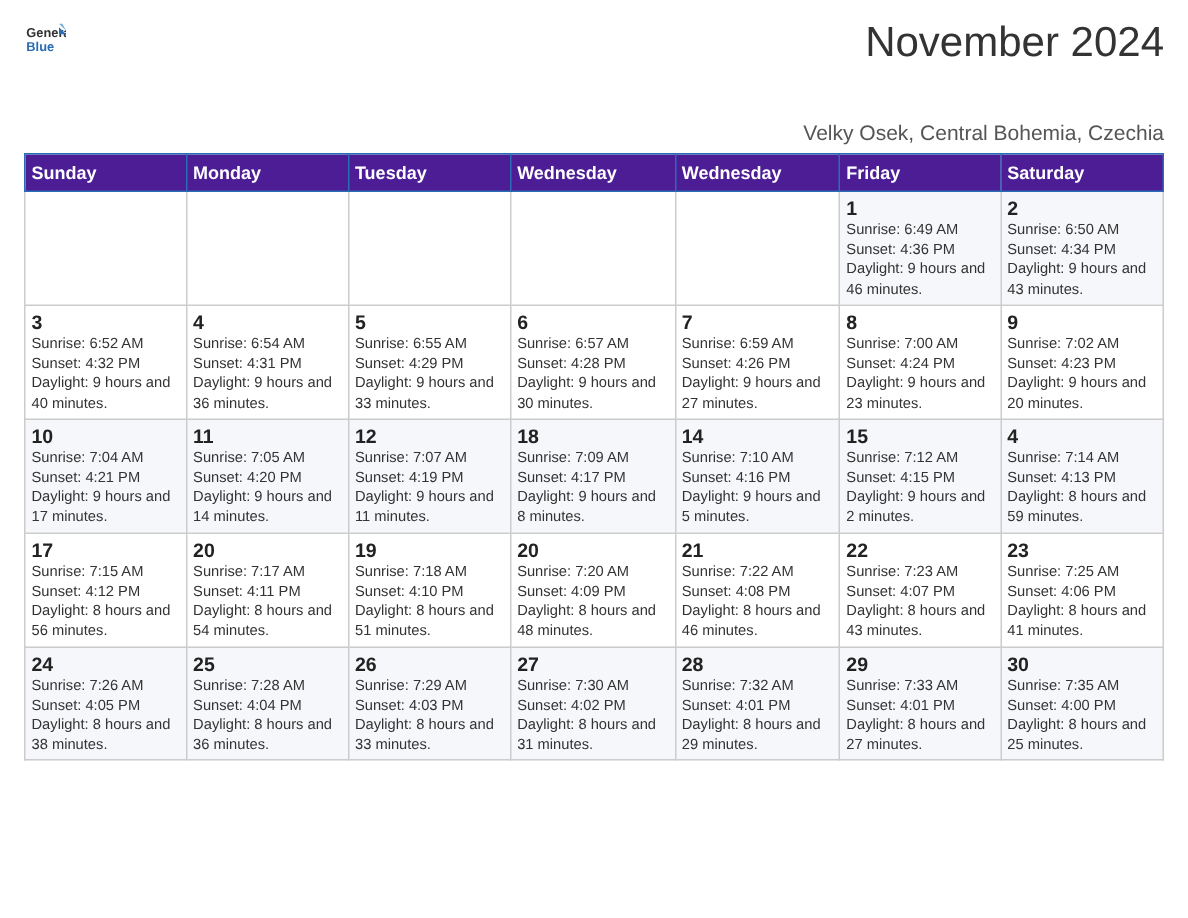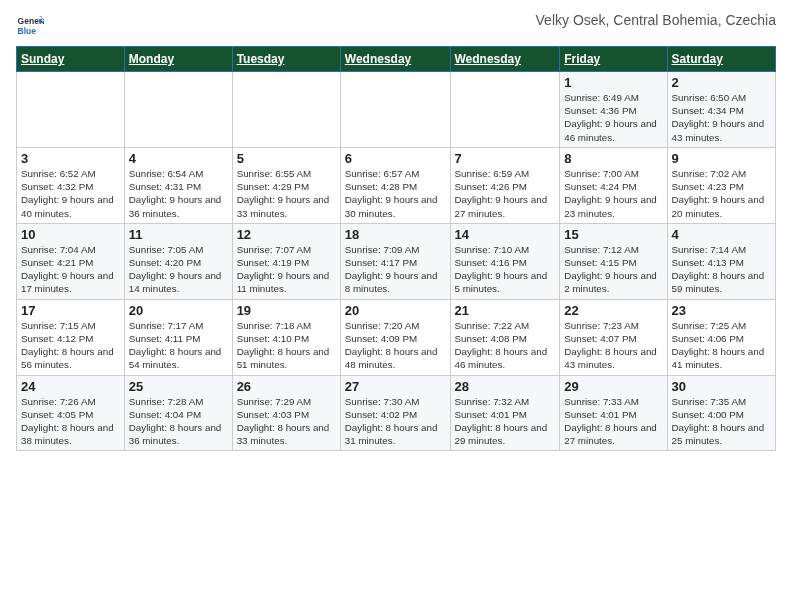--- a/index.html
+++ b/index.html
@@ -33,35 +33,35 @@
       text-align: right;
     }
     .month-title {
       font-size: 28px;
       font-weight: normal;
       color: #333;
     }
     .location {
       font-size: 14px;
       color: #555;
+      margin-top: 36px;
     }
     table {
       width: 100%;
       border-collapse: collapse;
       font-size: 10.5px;
     }
     thead tr th {
-      background: #14532d;
+      background: #4c1d95;
       color: #fff;
       padding: 5px 4px;
       text-align: left;
       font-size: 12px;
       font-weight: bold;
       border: 1px solid #2a6db5;
-      text-decoration: underline;
     }
     tbody tr td {
       border: 1px solid #ccc;
       vertical-align: top;
       padding: 3px 4px;
       width: 113px;
       height: 72px;
       background: #fff;
     }
     tbody tr:nth-child(odd) td {
@@ -93,20 +93,21 @@
   <div class="header-row">
     <div class="logo">
       <svg class="logo-icon" viewBox="0 0 36 36">
         <text x="2" y="16" font-size="11" font-weight="bold" fill="#333" font-family="Arial">General</text>
         <text x="2" y="28" font-size="11" font-weight="bold" fill="#2a6db5" font-family="Arial">Blue</text>
         <polygon points="30,8 36,14 30,14" fill="#2a6db5"></polygon>
         <polygon points="30,5 36,11 33,5" fill="#7ab3d9"></polygon>
       </svg>
     </div>
     <div class="title-block">
+      <div class="month-title">November 2024</div>
       <div class="location">Velky Osek, Central Bohemia, Czechia</div>
     </div>
   </div>
 
   <table>
     <thead>
       <tr>
         <th>Sunday</th>
         <th>Monday</th>
         <th>Tuesday</th>

